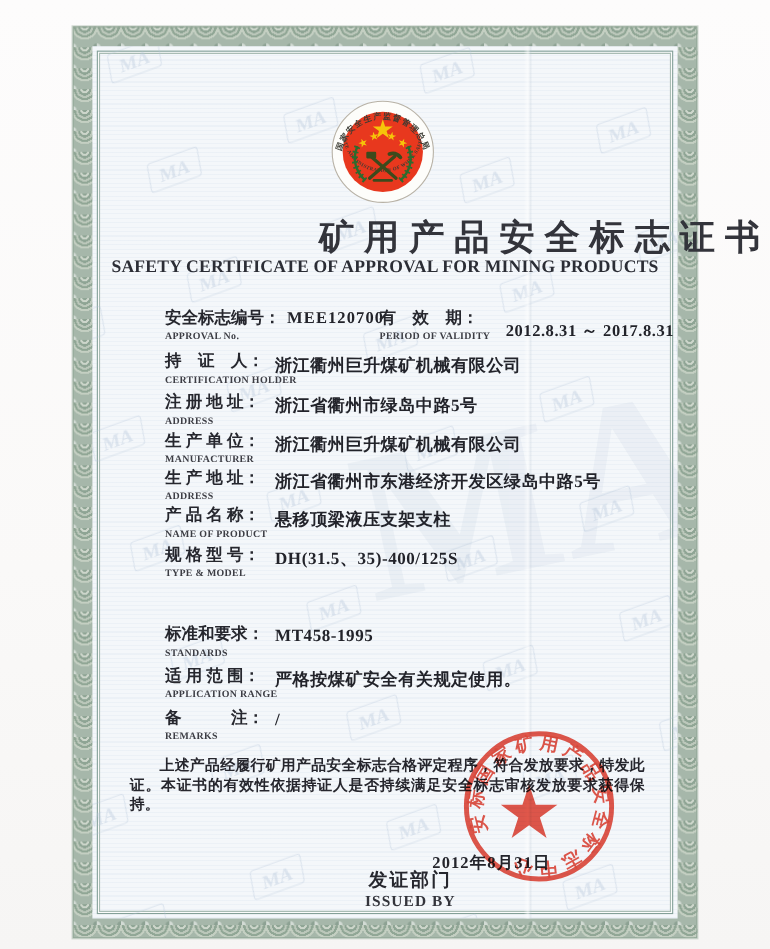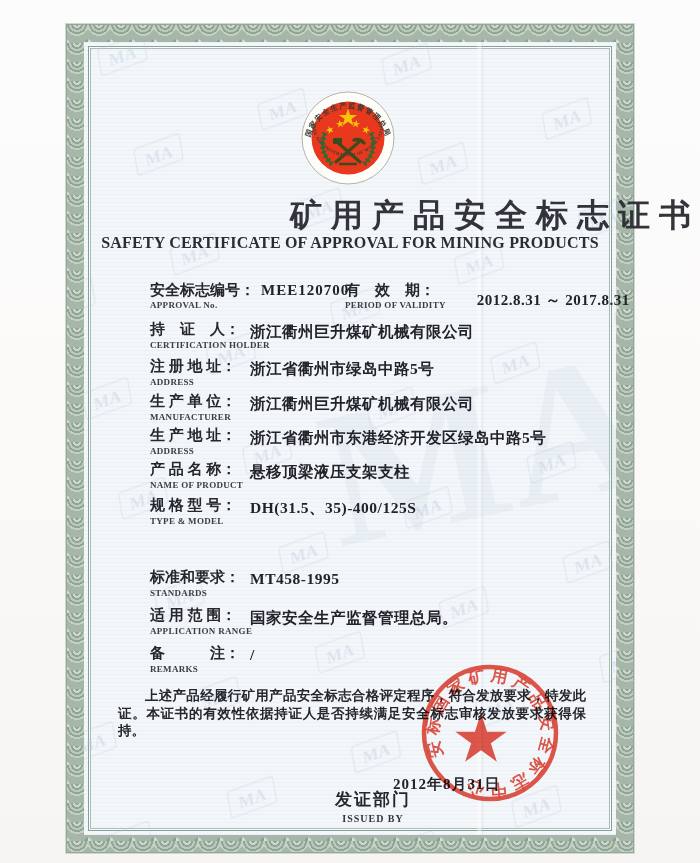--- a/index.html
+++ b/index.html
@@ -47,33 +47,33 @@
   .subtitle{
     left:0;right:0;top:234px;text-align:center;
     font-size:16px;font-weight:bold;color:#2b2d35;letter-spacing:0.2px;white-space:nowrap;
   }
   .lblCN{font-size:15px;font-weight:bold;color:#26272e;white-space:nowrap;display:block;line-height:18px;}
   .lblEN{font-size:9px;font-weight:bold;color:#3c3d44;letter-spacing:.3px;display:block;line-height:10px;margin-top:1px;white-space:nowrap;font-family:"Liberation Serif","DejaVu Serif",serif;}
   .val{font-size:15px;font-weight:600;color:#22232a;white-space:nowrap;}
   .approval{left:150px;top:281px;display:flex;align-items:flex-start;}
   .approval .val{margin-left:6px;letter-spacing:1px;padding-top:1px;}
   .validity{left:345px;top:281px;display:flex;align-items:flex-end;}
-  .validity .val{margin-left:31px;letter-spacing:.5px;padding-top:3px;}
+  .validity .val{margin-left:14px;letter-spacing:.5px;padding-top:3px;}
   .frow{left:150px;display:flex;align-items:flex-start;}
   .frow .lwrap{width:92px;flex:none;}
   .frow .lblCN{font-size:15px;line-height:19px;}
   .frow .val{margin-left:8px;font-size:15.5px;padding-top:2px;letter-spacing:.5px;}
   .declaration{
     left:118px;top:687px;width:468px;
     font-size:13.5px;line-height:17.5px;font-weight:600;color:#26262d;
     text-indent:2em;text-align:justify;
   }
   .issuer{left:312px;top:744px;width:122px;text-align:center;margin-top:44px;}
   .issuerCN{font-size:17px;font-weight:bold;color:#26272e;letter-spacing:2px;display:block;}
-  .issuerEN{font-size:10px;font-weight:bold;color:#33343b;letter-spacing:1px;display:block;margin-top:2px;}
+  .issuerEN{font-size:14px;font-weight:bold;color:#33343b;letter-spacing:1px;display:block;margin-top:2px;}
   .issue-date{left:393px;top:775px;font-size:15px;font-weight:bold;color:#23242b;letter-spacing:1px;}
   .emblem{left:300px;top:90px;width:96px;height:96px;}
   .seal{left:416px;top:659px;width:148px;height:148px;opacity:.88;mix-blend-mode:multiply;}
 </style>
 </head>
 <body>
 
 <div class="page">
 
   <div class="band"></div>
@@ -195,21 +195,21 @@
         <span class="lblCN">标准和要求：</span>
     <span class="lblEN">STANDARDS</span>
       </span>
     <span class="val">MT458-1995</span>
   </div>
   <div class="abs frow" style="top:606px">
     <span class="lwrap">
         <span class="lblCN">适 用 范 围：</span>
     <span class="lblEN">APPLICATION RANGE</span>
       </span>
-    <span class="val">国家安全生产监督管理总局。</span>
+    <span class="val">严格按煤矿安全有关规定使用。</span>
   </div>
   <div class="abs frow" style="top:644px">
     <span class="lwrap">
         <span class="lblCN">备　　　注：</span>
     <span class="lblEN">REMARKS</span>
       </span>
     <span class="val">/</span>
   </div>
 
   <div class="abs declaration">上述产品经履行矿用产品安全标志合格评定程序，符合发放要求，特发此证。本证书的有效性依据持证人是否持续满足安全标志审核发放要求获得保持。</div>

